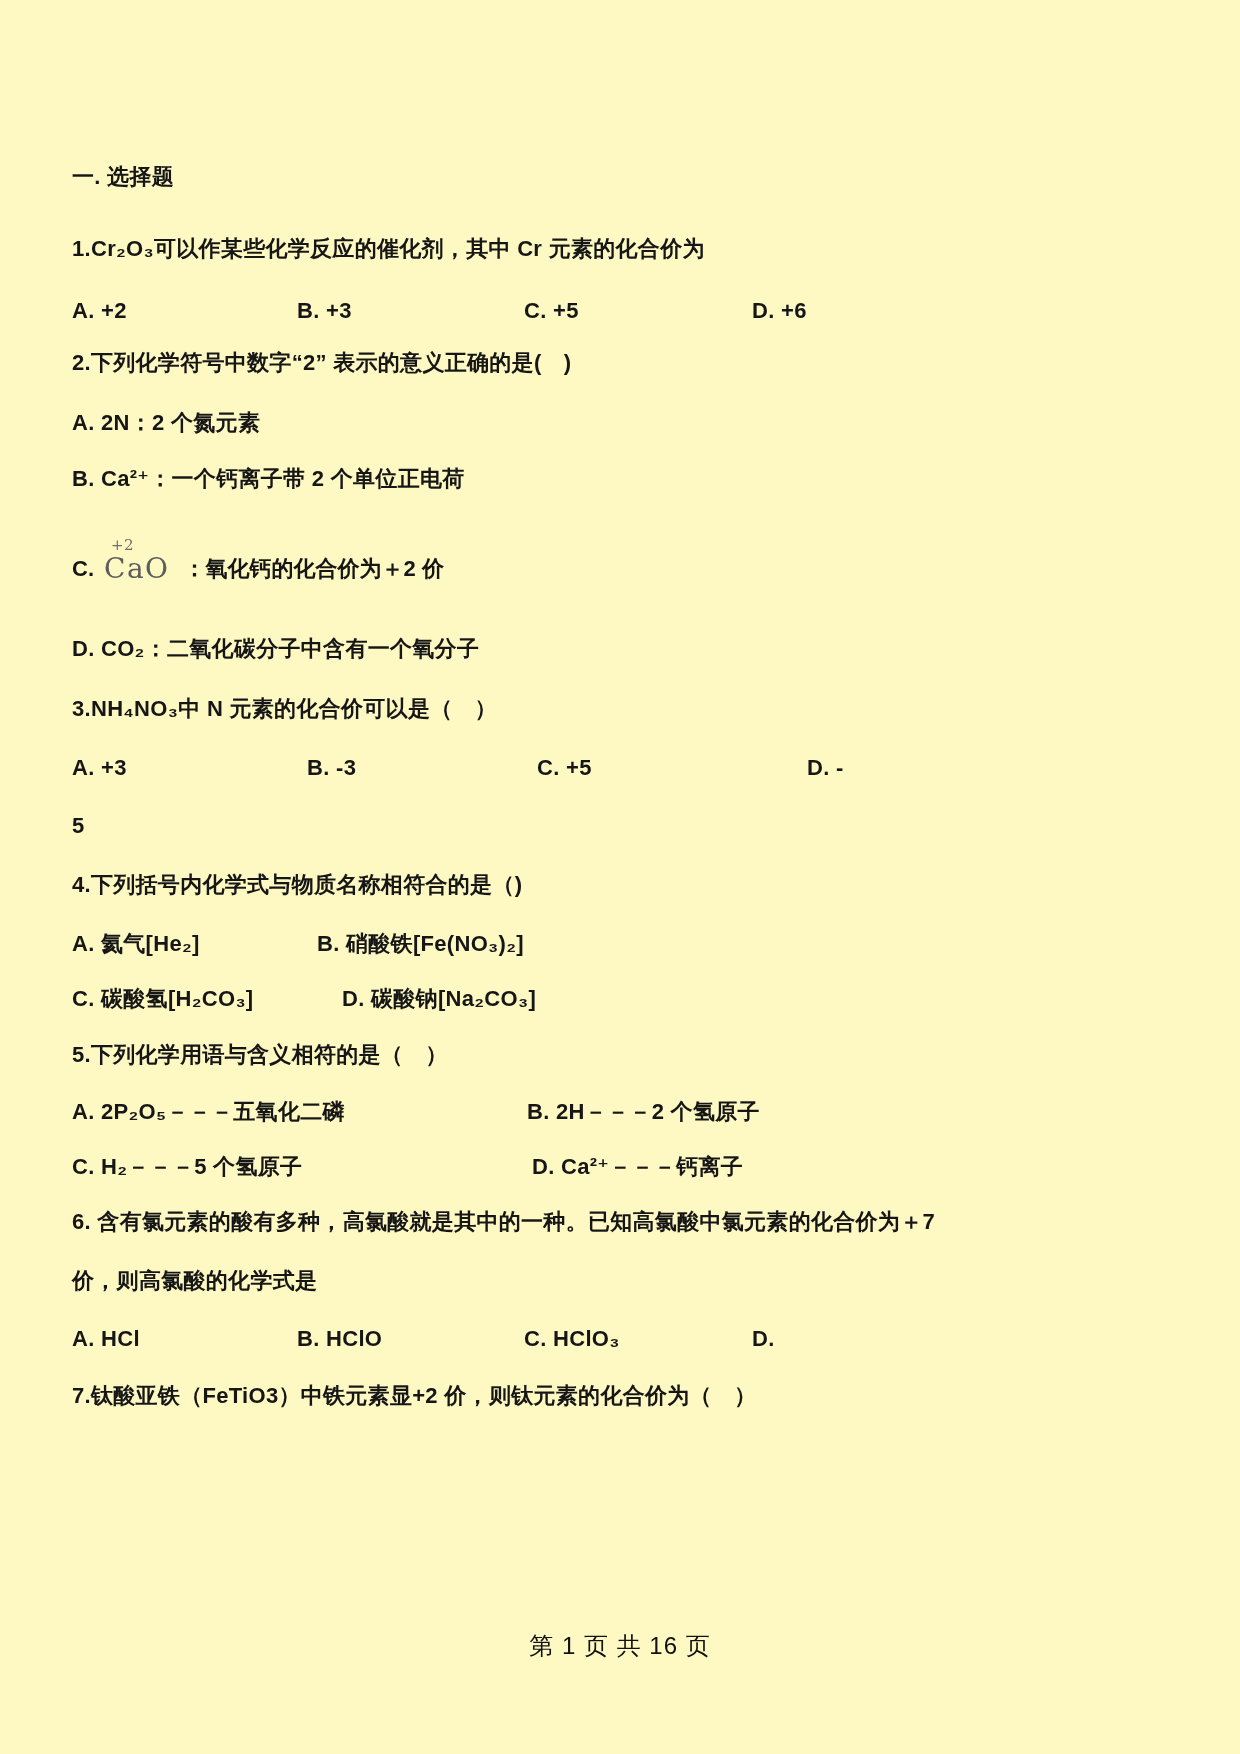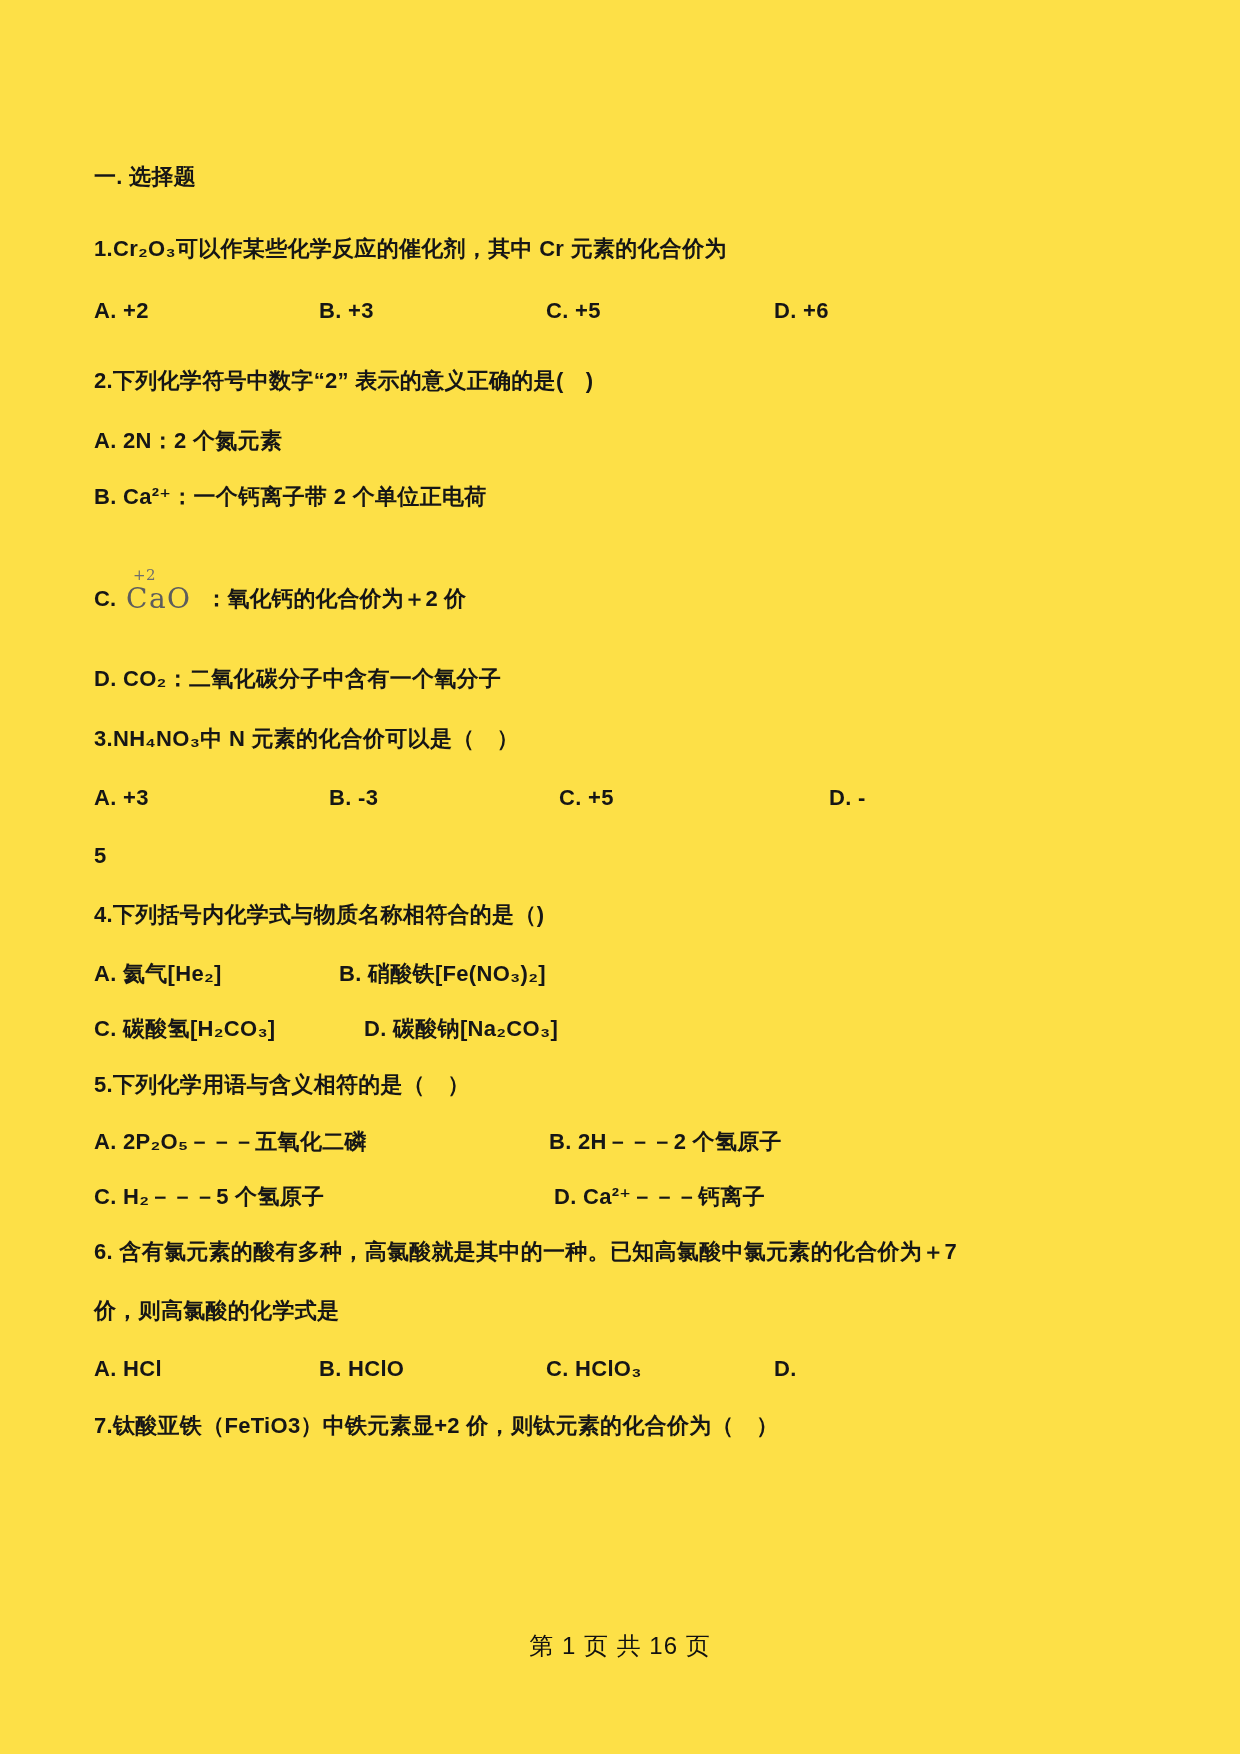--- a/index.html
+++ b/index.html
@@ -1,37 +1,37 @@
 <!DOCTYPE html>
 <html><head>
 <meta charset="utf-8">
 <style>
   html, body { margin:0; padding:0; background:#ffffff; }
   .page {
     position: relative;
     width: 1240px;
     height: 1754px;
-    background: #fde047;
+    background: #fef9c3;
     box-sizing: border-box;
-    padding: 163px 150px 0 94px;
+    padding: 163px 150px 0 72px;
     color: #161616;
     font-family: "Liberation Sans", "DejaVu Sans", sans-serif;
     font-weight: 700;
     font-size: 22px;
   }
   .line {
     margin: 0 0 30px 0;
     line-height: 28px;
     letter-spacing: 0.3px;
     white-space: nowrap;
   }
   
-  .mb26{margin-bottom:42px}.mb27{margin-bottom:27px}.mb28{margin-bottom:28px}
+  .mb26{margin-bottom:24px}.mb27{margin-bottom:27px}.mb28{margin-bottom:28px}
   .mb29{margin-bottom:29px}.mb31{margin-bottom:31px}.mb32{margin-bottom:32px}
-  .mb34{margin-bottom:34px}.mb44{margin-bottom:44px}.mb50{margin-bottom:54px}
+  .mb34{margin-bottom:34px}.mb44{margin-bottom:44px}.mb50{margin-bottom:42px}
 
   
   .cols4 { display:flex; }
   .cols4 > span:nth-child(1){ width:225px; }
   .cols4 > span:nth-child(2){ width:227px; }
   .cols4 > span:nth-child(3){ width:228px; }
   .cols4.wide3 > span:nth-child(1){ width:235px; }
   .cols4.wide3 > span:nth-child(2){ width:230px; }
   .cols4.wide3 > span:nth-child(3){ width:270px; }
 

